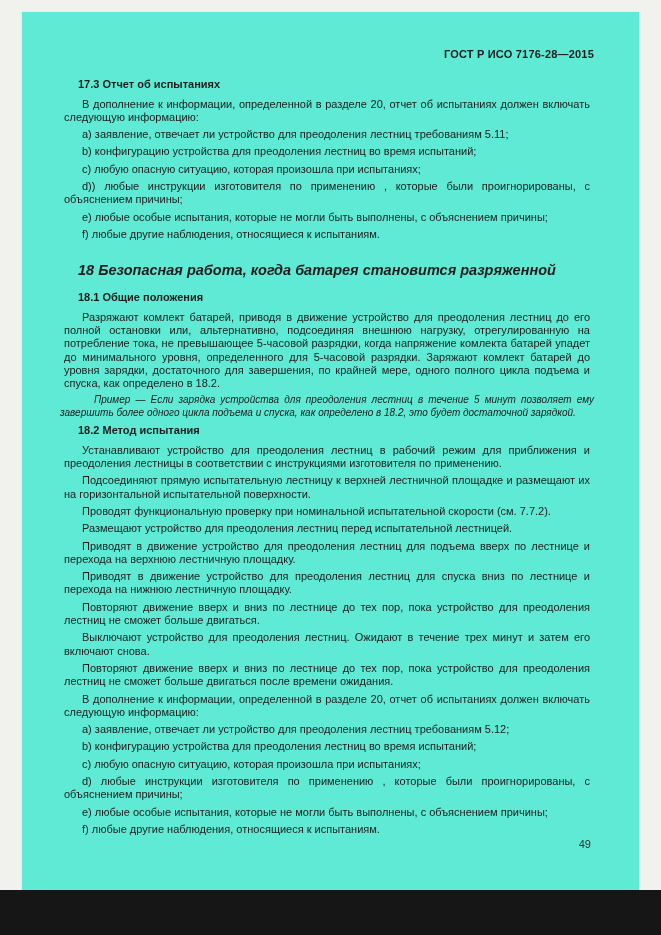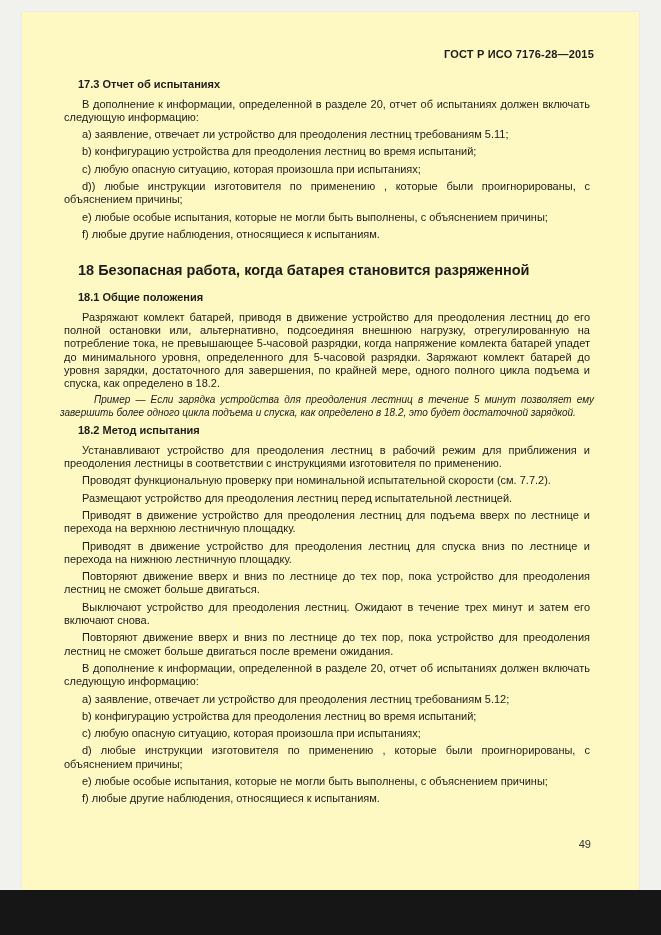--- a/index.html
+++ b/index.html
@@ -14,21 +14,21 @@
     font-family: "Liberation Sans", sans-serif;
     color: #1c1c1c;
   }
 
   .page {
     position: absolute;
     left: 22px;
     top: 12px;
     width: 617px;
     height: 878px;
-    background: #fef9c3;
+    background: #5eead4;
     box-shadow: 0 0 2px rgba(0,0,0,0.08);
   }
 
   .content {
     position: absolute;
     left: 38px;
     right: 45px;
     top: 36px;
   }
 
@@ -56,20 +56,21 @@
     text-indent: 18px;
     margin: 4px 0 6px 0;
   }
 
   .content h2.h2 {
     font-size: 14.5px;
     line-height: 18px;
     font-weight: bold;
     text-indent: 18px;
     margin: 20px 0 12px 0;
+    font-style: italic;
   }
 
   .content p.example {
     font-size: 10px;
     line-height: 12.4px;
     font-weight: normal;
     font-style: italic;
     text-align: justify;
     text-indent: 34px;
     margin: 4px 0 5px 0;
@@ -109,20 +110,21 @@
           <p class="p">c) любую опасную ситуацию, которая произошла при испытаниях;</p>
           <p class="p">d)) любые инструкции изготовителя по применению , которые были проигнорированы, с объяснением причины;</p>
           <p class="p">e) любые особые испытания, которые не могли быть выполнены, с объяснением причины;</p>
           <p class="p">f) любые другие наблюдения, относящиеся к испытаниям.</p>
           <h2 class="h2">18 Безопасная работа, когда батарея становится разряженной</h2>
           <h3 class="h4">18.1 Общие положения</h3>
           <p class="p">Разряжают комлект батарей, приводя в движение устройство для преодоления лестниц до его полной остановки или, альтернативно, подсоединяя внешнюю нагрузку, отрегулированную на потребление тока, не превышающее 5-часовой разрядки, когда напряжение комлекта батарей упадет до минимального уровня, определенного для 5-часовой разрядки. Заряжают комлект батарей до уровня зарядки, достаточного для завершения, по крайней мере, одного полного цикла подъема и спуска, как определено в 18.2.</p>
           <p class="example">Пример — Если зарядка устройства для преодоления лестниц в течение 5 минут позволяет ему завершить более одного цикла подъема и спуска, как определено в 18.2, это будет достаточной зарядкой.</p>
           <h3 class="h4">18.2 Метод испытания</h3>
           <p class="p">Устанавливают устройство для преодоления лестниц в рабочий режим для приближения и преодоления лестницы в соответствии с инструкциями изготовителя по применению.</p>
+          <p class="p">Подсоединяют прямую испытательную лестницу к верхней лестничной площадке и размещают их на горизонтальной испытательной поверхности.</p>
           <p class="p">Проводят функциональную проверку при номинальной испытательной скорости (см. 7.7.2).</p>
           <p class="p">Размещают устройство для преодоления лестниц перед испытательной лестницей.</p>
           <p class="p">Приводят в движение устройство для преодоления лестниц для подъема вверх по лестнице и перехода на верхнюю лестничную площадку.</p>
           <p class="p">Приводят в движение устройство для преодоления лестниц для спуска вниз по лестнице и перехода на нижнюю лестничную площадку.</p>
           <p class="p">Повторяют движение вверх и вниз по лестнице до тех пор, пока устройство для преодоления лестниц не сможет больше двигаться.</p>
           <p class="p">Выключают устройство для преодоления лестниц. Ожидают в течение трех минут и затем его включают снова.</p>
           <p class="p">Повторяют движение вверх и вниз по лестнице до тех пор, пока устройство для преодоления лестниц не сможет больше двигаться после времени ожидания.</p>
           <p class="p">В дополнение к информации, определенной в разделе 20, отчет об испытаниях должен включать следующую информацию:</p>
           <p class="p">a) заявление, отвечает ли устройство для преодоления лестниц требованиям 5.12;</p>
           <p class="p">b) конфигурацию устройства для преодоления лестниц во время испытаний;</p>

